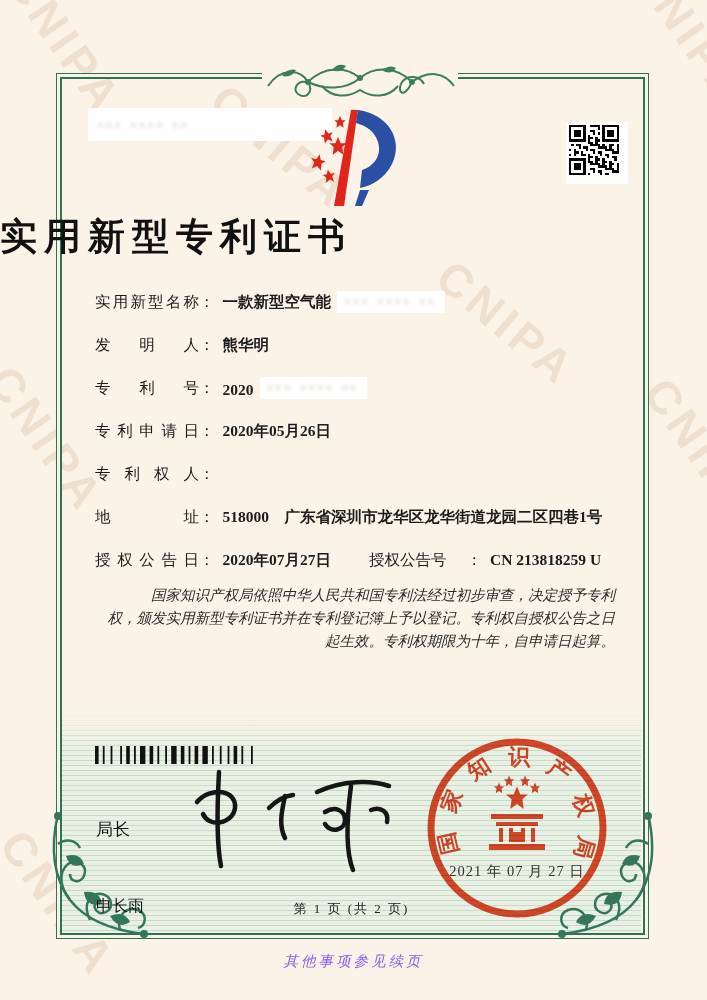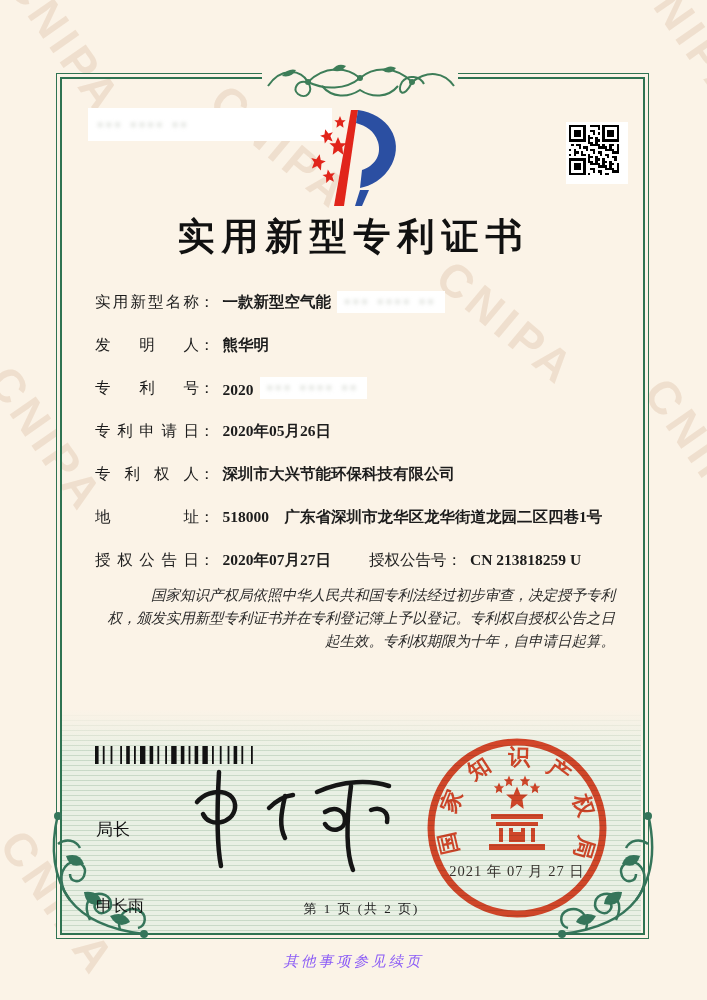--- a/index.html
+++ b/index.html
@@ -27,33 +27,33 @@
   .corner-ornament.right{left:524px;top:808px;transform:scaleX(-1);}
   
   .certno-redaction{
     position:absolute;left:88px;top:108px;width:234px;height:33px;background:#fff;
     display:flex;align-items:center;padding-left:10px;
   }
   .smudge{filter:blur(2px);color:#c6cbc2;font-size:13px;letter-spacing:4px;}
   .logo{position:absolute;left:296px;top:106px;width:112px;height:108px;}
   .qr{position:absolute;left:566px;top:122px;width:56px;height:56px;background:#fff;padding:3px;}
   .title{
-    position:absolute;left:0;top:212px;width:707px;text-align:center;
+    position:absolute;left:0;top:212px;width:707px;text-align:left;
     font-size:37px;font-weight:bold;letter-spacing:7px;color:#111;
   }
   
   .fields{position:absolute;left:95px;top:291px;width:520px;}
   .f-row{display:flex;align-items:flex-end;height:22px;margin-bottom:21px;font-size:15.5px;color:#1c1c1c;}
   .f-label{display:inline-block;width:104px;text-align:justify;text-align-last:justify;}
   .f-colon{margin-right:8px;}
   .f-value{white-space:nowrap;font-weight:bold;}
   .f-redact{display:inline-block;background:#fff;height:22px;margin-left:6px;
     display:inline-flex;align-items:center;padding:0 8px;vertical-align:middle;}
   .pair2{margin-left:38px;display:flex;align-items:baseline;}
-  .pair2 .f-label2{margin-right:0;}
+  .pair2 .f-label2{margin-right:20px;}
   
   .body-text{
     position:absolute;left:95px;top:584px;width:520px;
     font-size:14.5px;line-height:23px;font-style:italic;color:#2a2a2a;
   }
   .body-text p{margin:0;text-indent:2em;text-align:right;}
   
   .panel{
     position:absolute;left:62px;top:710px;width:579px;height:223px;
     background:
@@ -65,21 +65,21 @@
   .role-label{position:absolute;left:96px;top:818px;font-size:17px;color:#111;}
   .role-name{position:absolute;left:96px;top:852px;font-size:16px;color:#111;margin-top:44px;}
   .signature{position:absolute;left:185px;top:758px;width:218px;height:118px;}
   .seal{position:absolute;left:425px;top:736px;width:184px;height:184px;mix-blend-mode:multiply;opacity:.92;}
   .seal-date{
     position:absolute;left:425px;top:862px;width:184px;text-align:center;
     font-size:14.5px;letter-spacing:1px;color:#35312c;z-index:5;
   }
   .page-info{
     position:absolute;left:62px;top:900px;width:579px;text-align:center;
-    font-size:13px;letter-spacing:2px;color:#222;padding-left:10px;
+    font-size:13px;letter-spacing:2px;color:#222;
   }
   .continuation{
     position:absolute;left:0;top:952px;width:707px;text-align:center;
     font-size:14.5px;font-style:italic;letter-spacing:3px;color:#8b5cf6;
   }
 </style>
 </head>
 <body>
 
 <div class="wm" style="left:-18px;top:14px;transform:rotate(55deg);">CNIPA</div>
@@ -325,21 +325,20 @@
       </span>
   </div>
   <div class="f-row">
     <span class="f-label">专利申请日</span>
       <span class="f-colon">：</span>
     <span class="f-value">2020年05月26日</span>
   </div>
   <div class="f-row">
     <span class="f-label">专利权人</span>
       <span class="f-colon">：</span>
-    <span class="f-value">深圳市大兴节能环保科技有限公司</span>
   </div>
   <div class="f-row">
     <span class="f-label">地址</span>
       <span class="f-colon">：</span>
     <span class="f-value">518000　广东省深圳市龙华区龙华街道龙园二区四巷1号</span>
   </div>
   <div class="f-row">
     <span class="f-label">授权公告日</span>
       <span class="f-colon">：</span>
     <span class="f-value">2020年07月27日</span>

